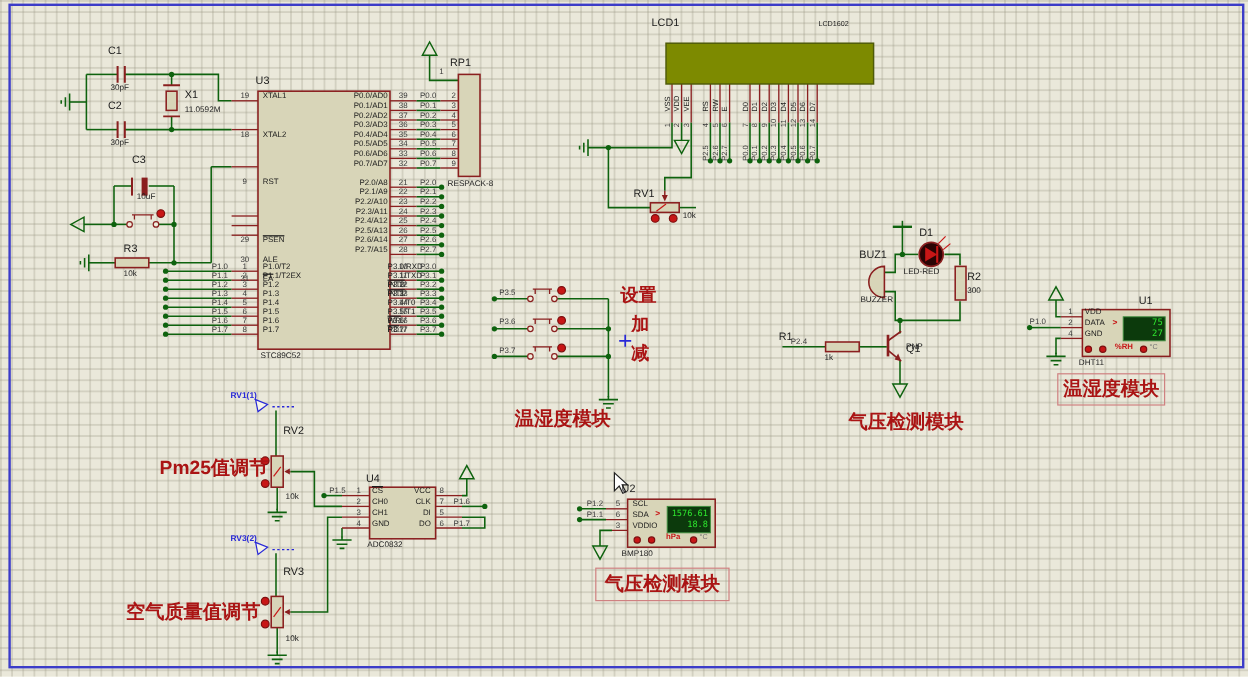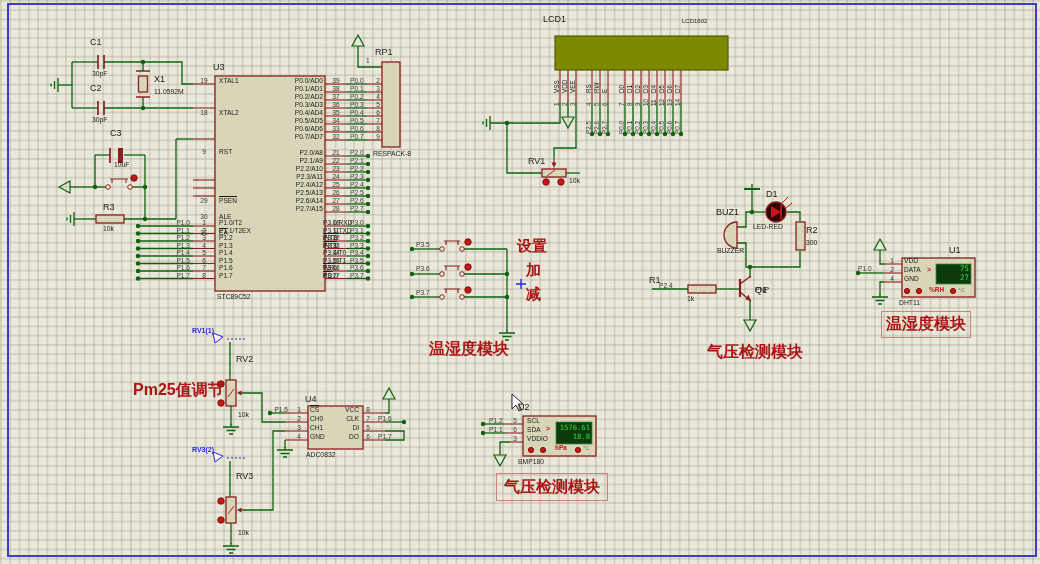--- a/index.html
+++ b/index.html
@@ -965,15 +965,16 @@
   </div>
     </div>
 
 <div class="lbl blue" style="left:192px;top:327px">RV1(1)</div>
 <div class="lbl ref" style="left:236px;top:354px">RV2</div>
 <div class="lbl val" style="left:238px;top:411px">10k</div>
 <div class="lbl cn16" style="left:133px;top:380px">Pm25值调节</div>
 <div class="lbl blue" style="left:192px;top:446px">RV3(2)</div>
 <div class="lbl ref" style="left:236px;top:471px">RV3</div>
 <div class="lbl val" style="left:238px;top:529px">10k</div>
+<div class="lbl cn16" style="left:105px;top:500px">空气质量值调节</div>
 
 
 </div>
 
 </body></html>

